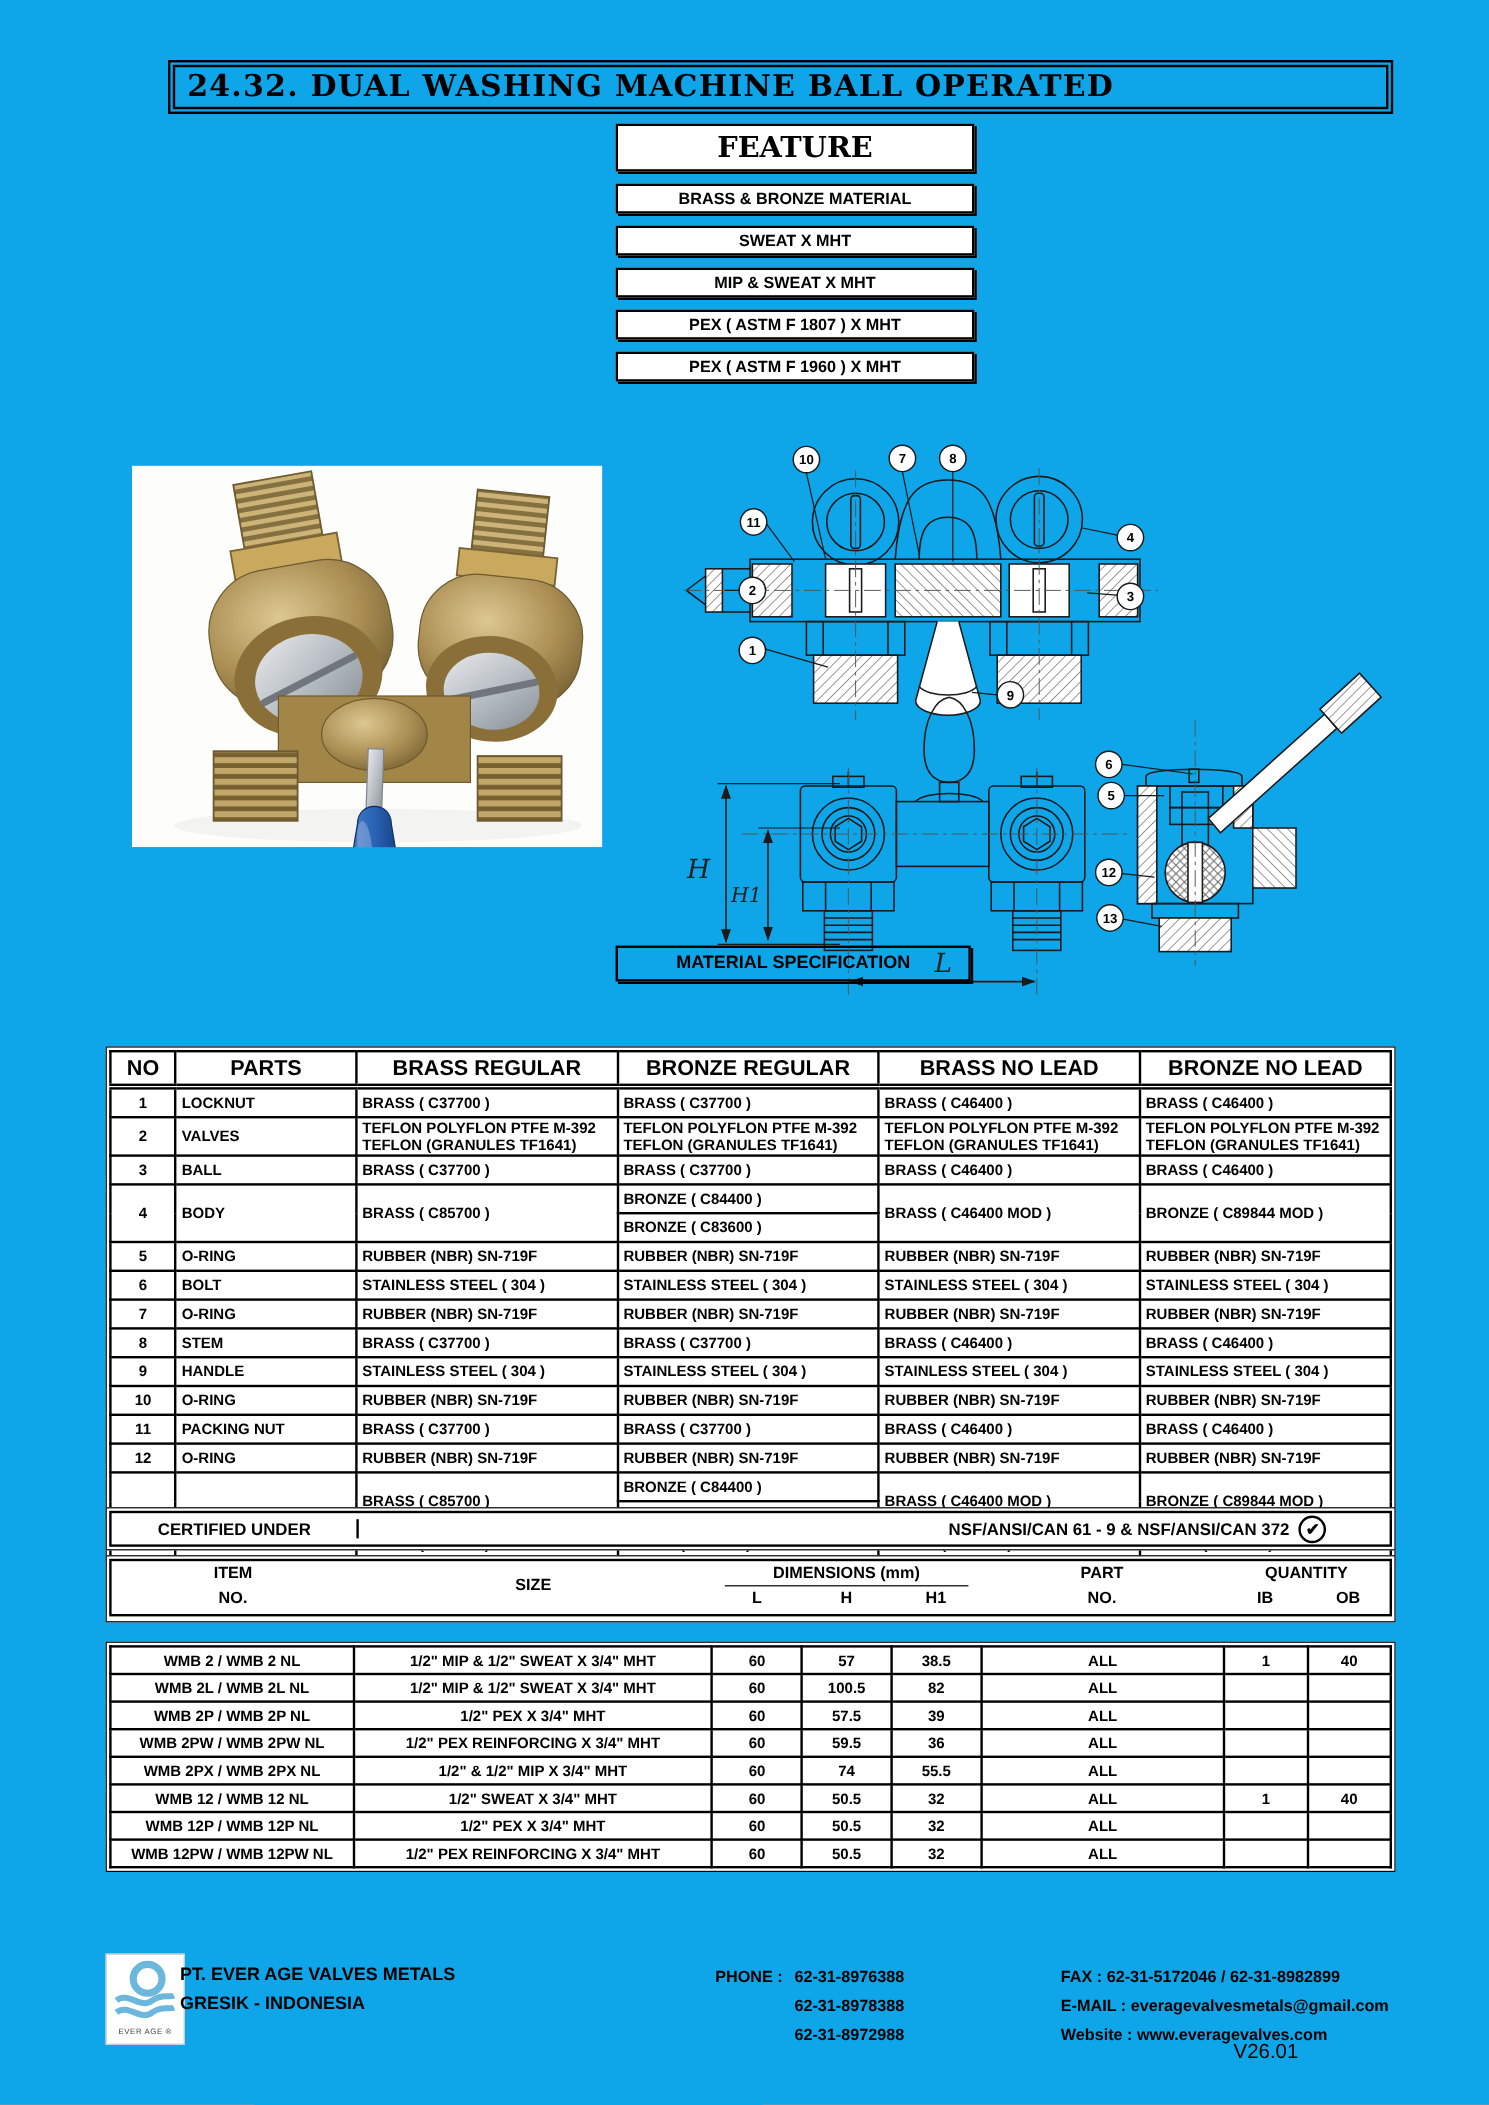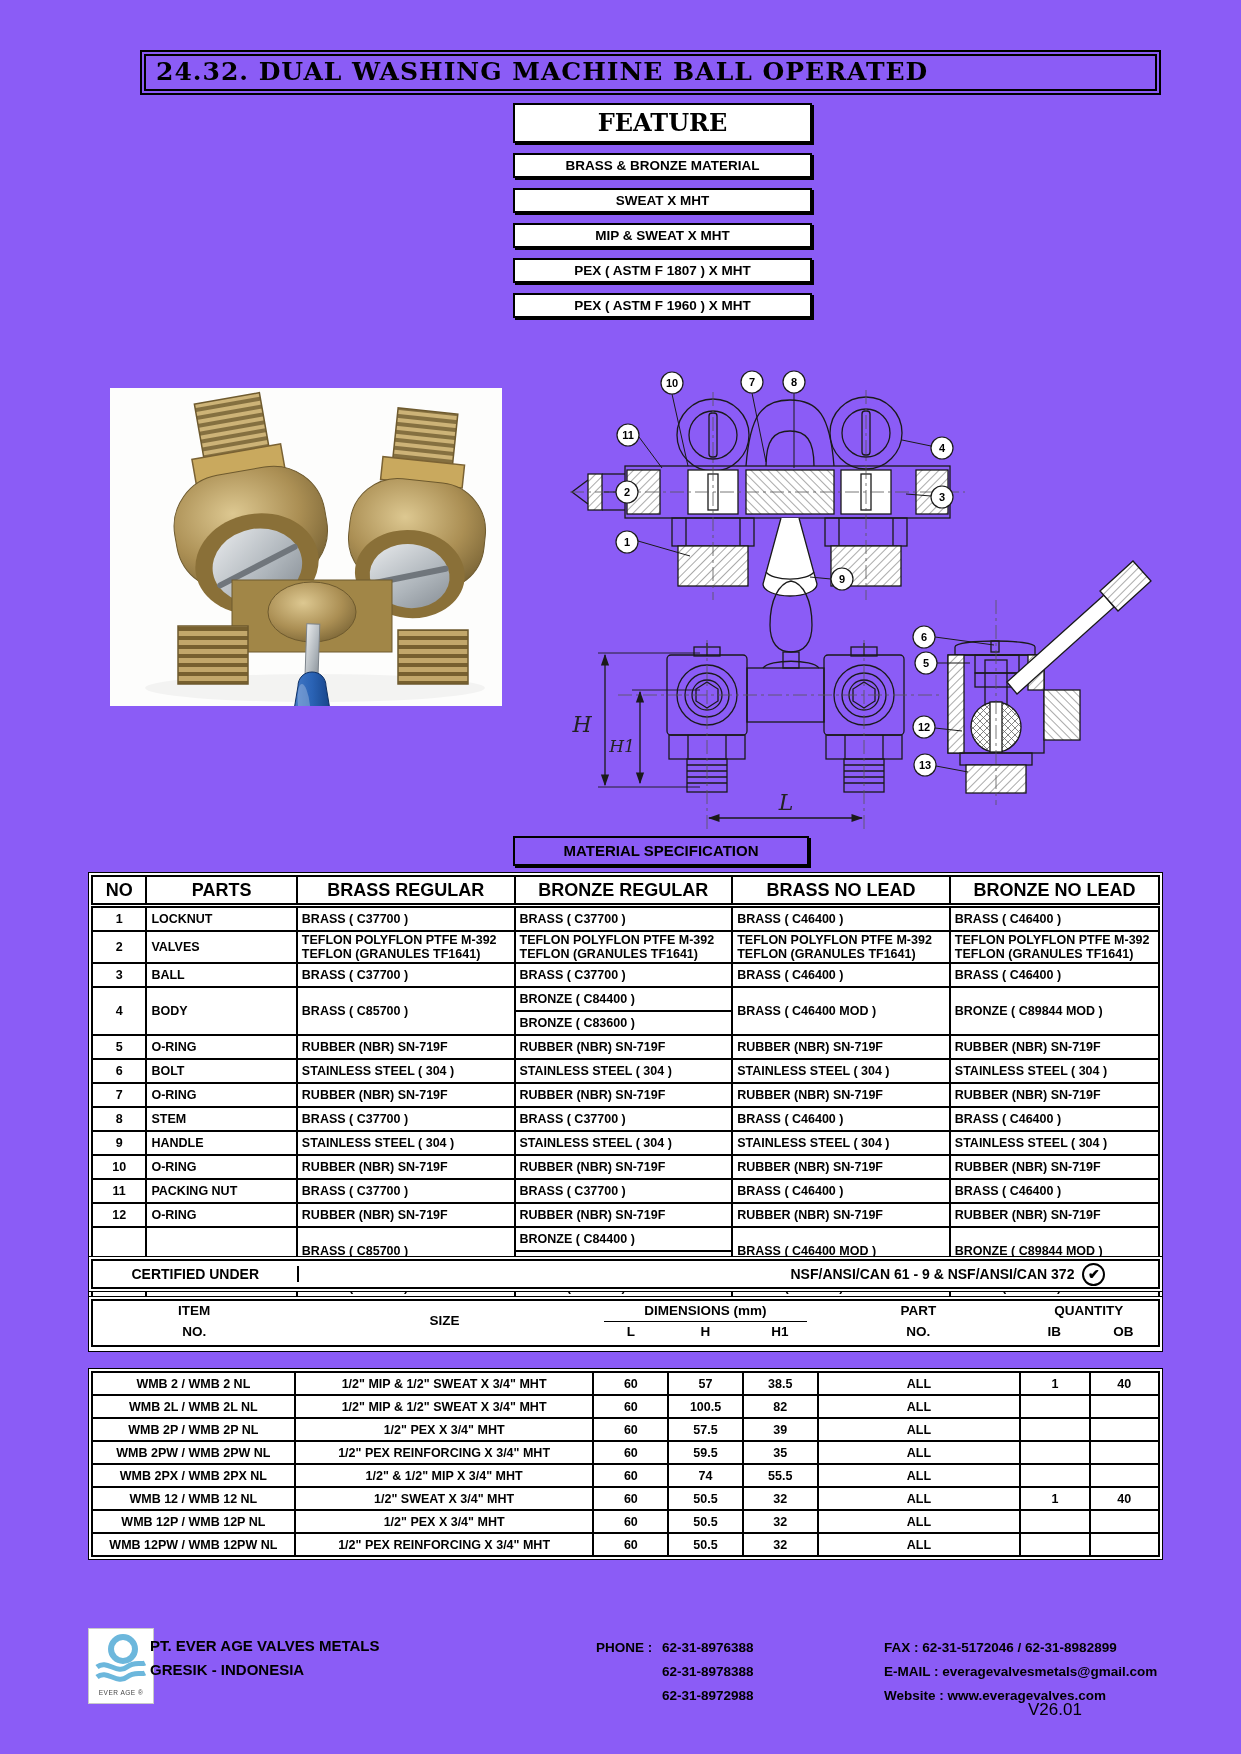--- a/index.html
+++ b/index.html
@@ -1,32 +1,32 @@
 <!DOCTYPE html>
 <html><head>
 <meta charset="utf-8">
 <style>
   html,body{margin:0;padding:0;background:#9a9a9a;}
-  #page{position:relative;width:1241px;height:1754px;background:#8b5cf6;margin:0 auto;
+  #page{position:relative;width:1241px;height:1754px;background:#0ea5e9;margin:0 auto;
         font-family:"Liberation Sans",sans-serif;color:#000;overflow:hidden;}
   .abs{position:absolute;}
 
   
   #title-wrap{left:140px;top:50px;width:1013px;border:2px solid #000;padding:2px;}
   #title-box{border:2px solid #000;font-family:"DejaVu Serif",serif;font-weight:bold;
              font-size:25px;letter-spacing:1px;padding:1px 6px 3px 10px;white-space:nowrap;}
 
   
   .feat{left:513px;width:295px;border:2px solid #000;box-shadow:2px 2px 0 #000;background:#fff;
         text-align:center;font-weight:bold;}
   #feature-head{top:103px;height:36px;line-height:36px;font-family:"DejaVu Serif",serif;font-size:24px;}
   .feat-item{height:21px;line-height:21px;font-size:13.5px;}
 
   
-  #matspec-head{left:513px;top:836px;width:292px;border:2px solid #000;box-shadow:2px 2px 0 #000;
+  #matspec-head{left:513px;top:788px;width:292px;border:2px solid #000;box-shadow:2px 2px 0 #000;
         text-align:center;font-weight:bold;font-size:15px;height:26px;line-height:26px;}
 
   
   .tbl-wrap{border:1px solid #000;padding:2px;background:#fff;}
   table.grid{border-collapse:collapse;width:100%;table-layout:fixed;}
   table.grid th,table.grid td{border:2px solid #000;font-size:12.5px;font-weight:bold;
         padding:1px 4px;overflow:hidden;white-space:nowrap;}
   table.grid th{text-align:center;height:24px;border-bottom:5px double #000;font-size:18px;}
   #spec-table td{height:20px;}
   #spec-table td.c-no{text-align:center;}
@@ -657,21 +657,21 @@
             <td>39</td>
             <td>ALL</td>
             <td></td>
             <td></td>
           </tr>
           <tr>
             <td>WMB 2PW / WMB 2PW NL</td>
             <td>1/2" PEX REINFORCING X 3/4" MHT</td>
             <td>60</td>
             <td>59.5</td>
-            <td>35</td>
+            <td>36</td>
             <td>ALL</td>
             <td></td>
             <td></td>
           </tr>
           <tr>
             <td>WMB 2PX / WMB 2PX NL</td>
             <td>1/2" &amp; 1/2" MIP X 3/4" MHT</td>
             <td>60</td>
             <td>74</td>
             <td>55.5</td>

